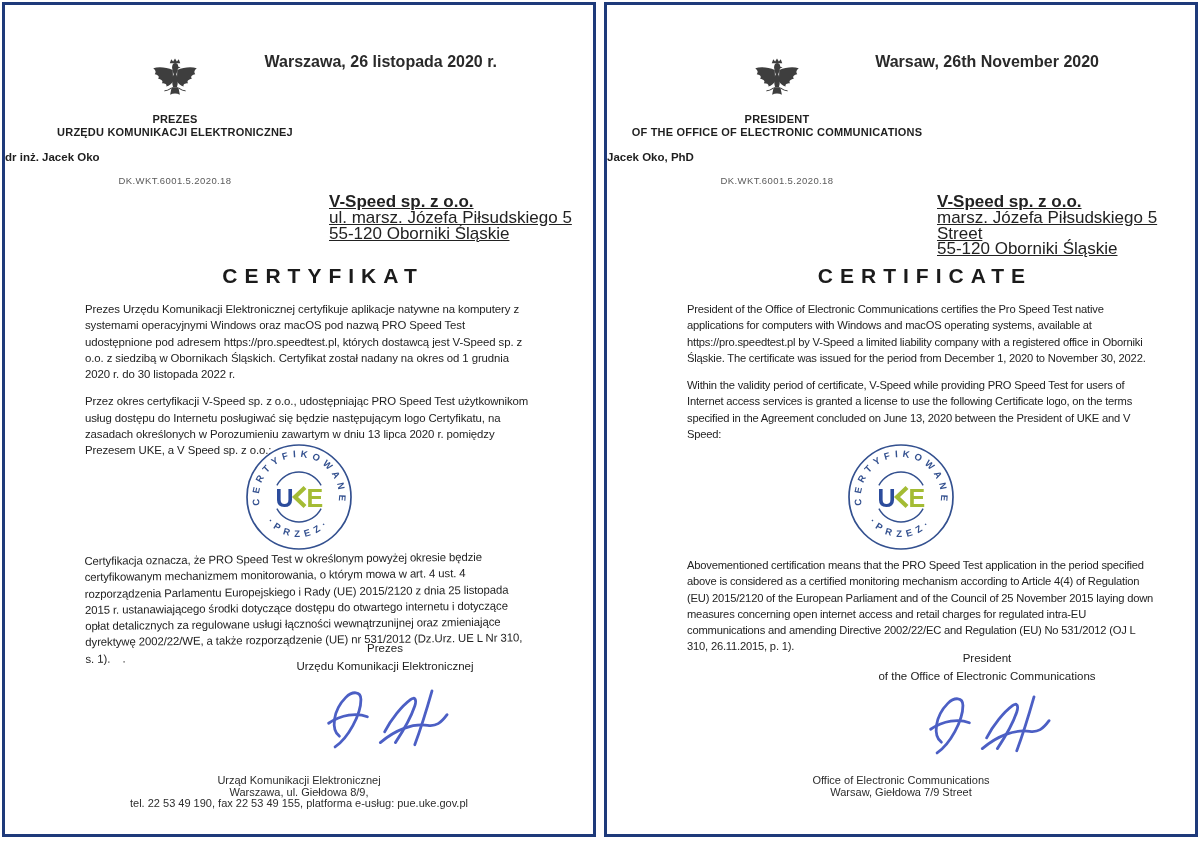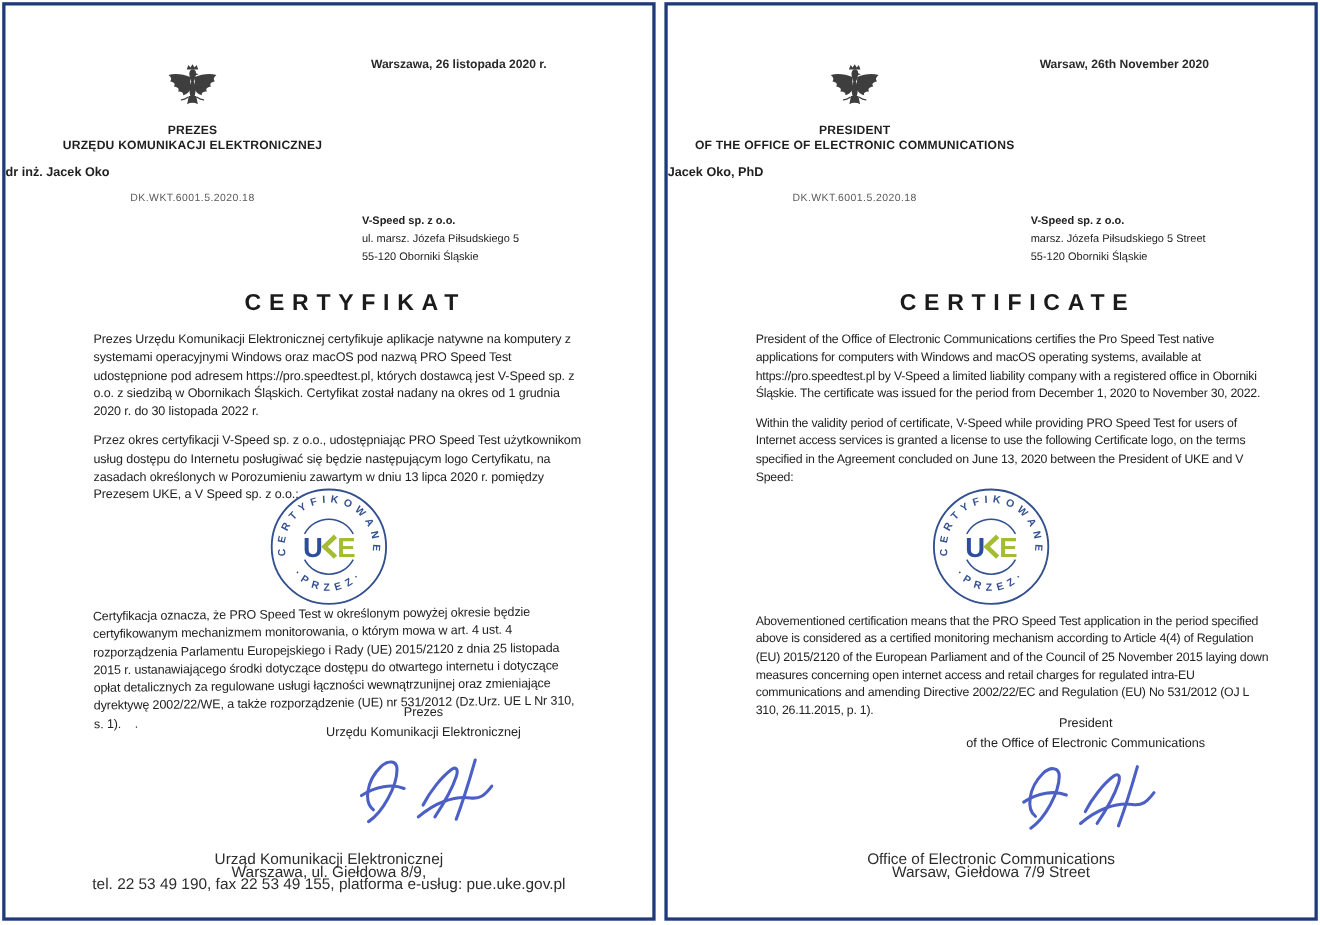--- a/index.html
+++ b/index.html
@@ -10,38 +10,38 @@
   }
   .page {
     position:absolute; top:2px; height:835px; width:594px;
     border:3px solid #1e3a7a; background:#ffffff;
   }
   .page.left  { left:2px;   }
   .page.right { left:604px; }
 
   .date-line {
     position:absolute; top:48px; right:96px;
-    font-size:11px; font-weight:bold; color:#2a2a2a;
+    font-size:16px; font-weight:bold; color:#2a2a2a;
   }
   .emblem-wrap { position:absolute; top:52px; left:0; width:340px; text-align:center; }
   .issuer-block {
     position:absolute; top:108px; left:0; width:340px; text-align:center;
     font-size:11px; font-weight:bold; line-height:13px; color:#1f1f1f; letter-spacing:.2px;
   }
   .issuer-name {
     position:absolute; top:146px; left:0; width:340px; text-align:left;
     font-size:11.5px; font-weight:bold; color:#1f1f1f;
   }
   .ref-number {
     position:absolute; top:170px; left:0; width:340px; text-align:center;
     font-size:9.5px; color:#5a5a5a; letter-spacing:.4px;
   }
   .recipient {
     position:absolute; top:189px; left:324px;
-    font-size:10px; line-height:15.8px; color:#222;
+    font-size:17px; line-height:15.8px; color:#222;text-decoration:underline;
   }
   .page.right .recipient { left:330px; }
   .recipient .bold { font-weight:bold; }
 
   .doc-title {
     position:absolute; top:259px; left:0; width:100%; text-align:center;
     font-size:21px; font-weight:bold; letter-spacing:7px; color:#1b1b1b;padding-left:48px;
   }
   .body-block {
     position:absolute; left:80px; width:444px;
@@ -61,21 +61,21 @@
   }
   .sign-block {
     position:absolute; top:635px; left:238px; width:284px; text-align:center;
     font-size:11.5px; line-height:17.5px; color:#222;
   }
   .page.right .sign-block { top:645px; }
   .signature-wrap { position:absolute; top:676px; left:312px; width:146px; }
   .page.right .signature-wrap { top:682px; }
   .footer-block {
     position:absolute; top:770px; left:0; width:100%; text-align:center;
-    font-size:14px; line-height:11.5px; color:#2d2d2d;
+    font-size:11px; line-height:11.5px; color:#2d2d2d;
   }
   svg { display:block; margin:0 auto; }
   .seal-text { font-family:"Liberation Sans", sans-serif; font-weight:bold; }
 </style>
 </head>
 <body>
 
 <div class="stage">
 
   <div class="page left">

